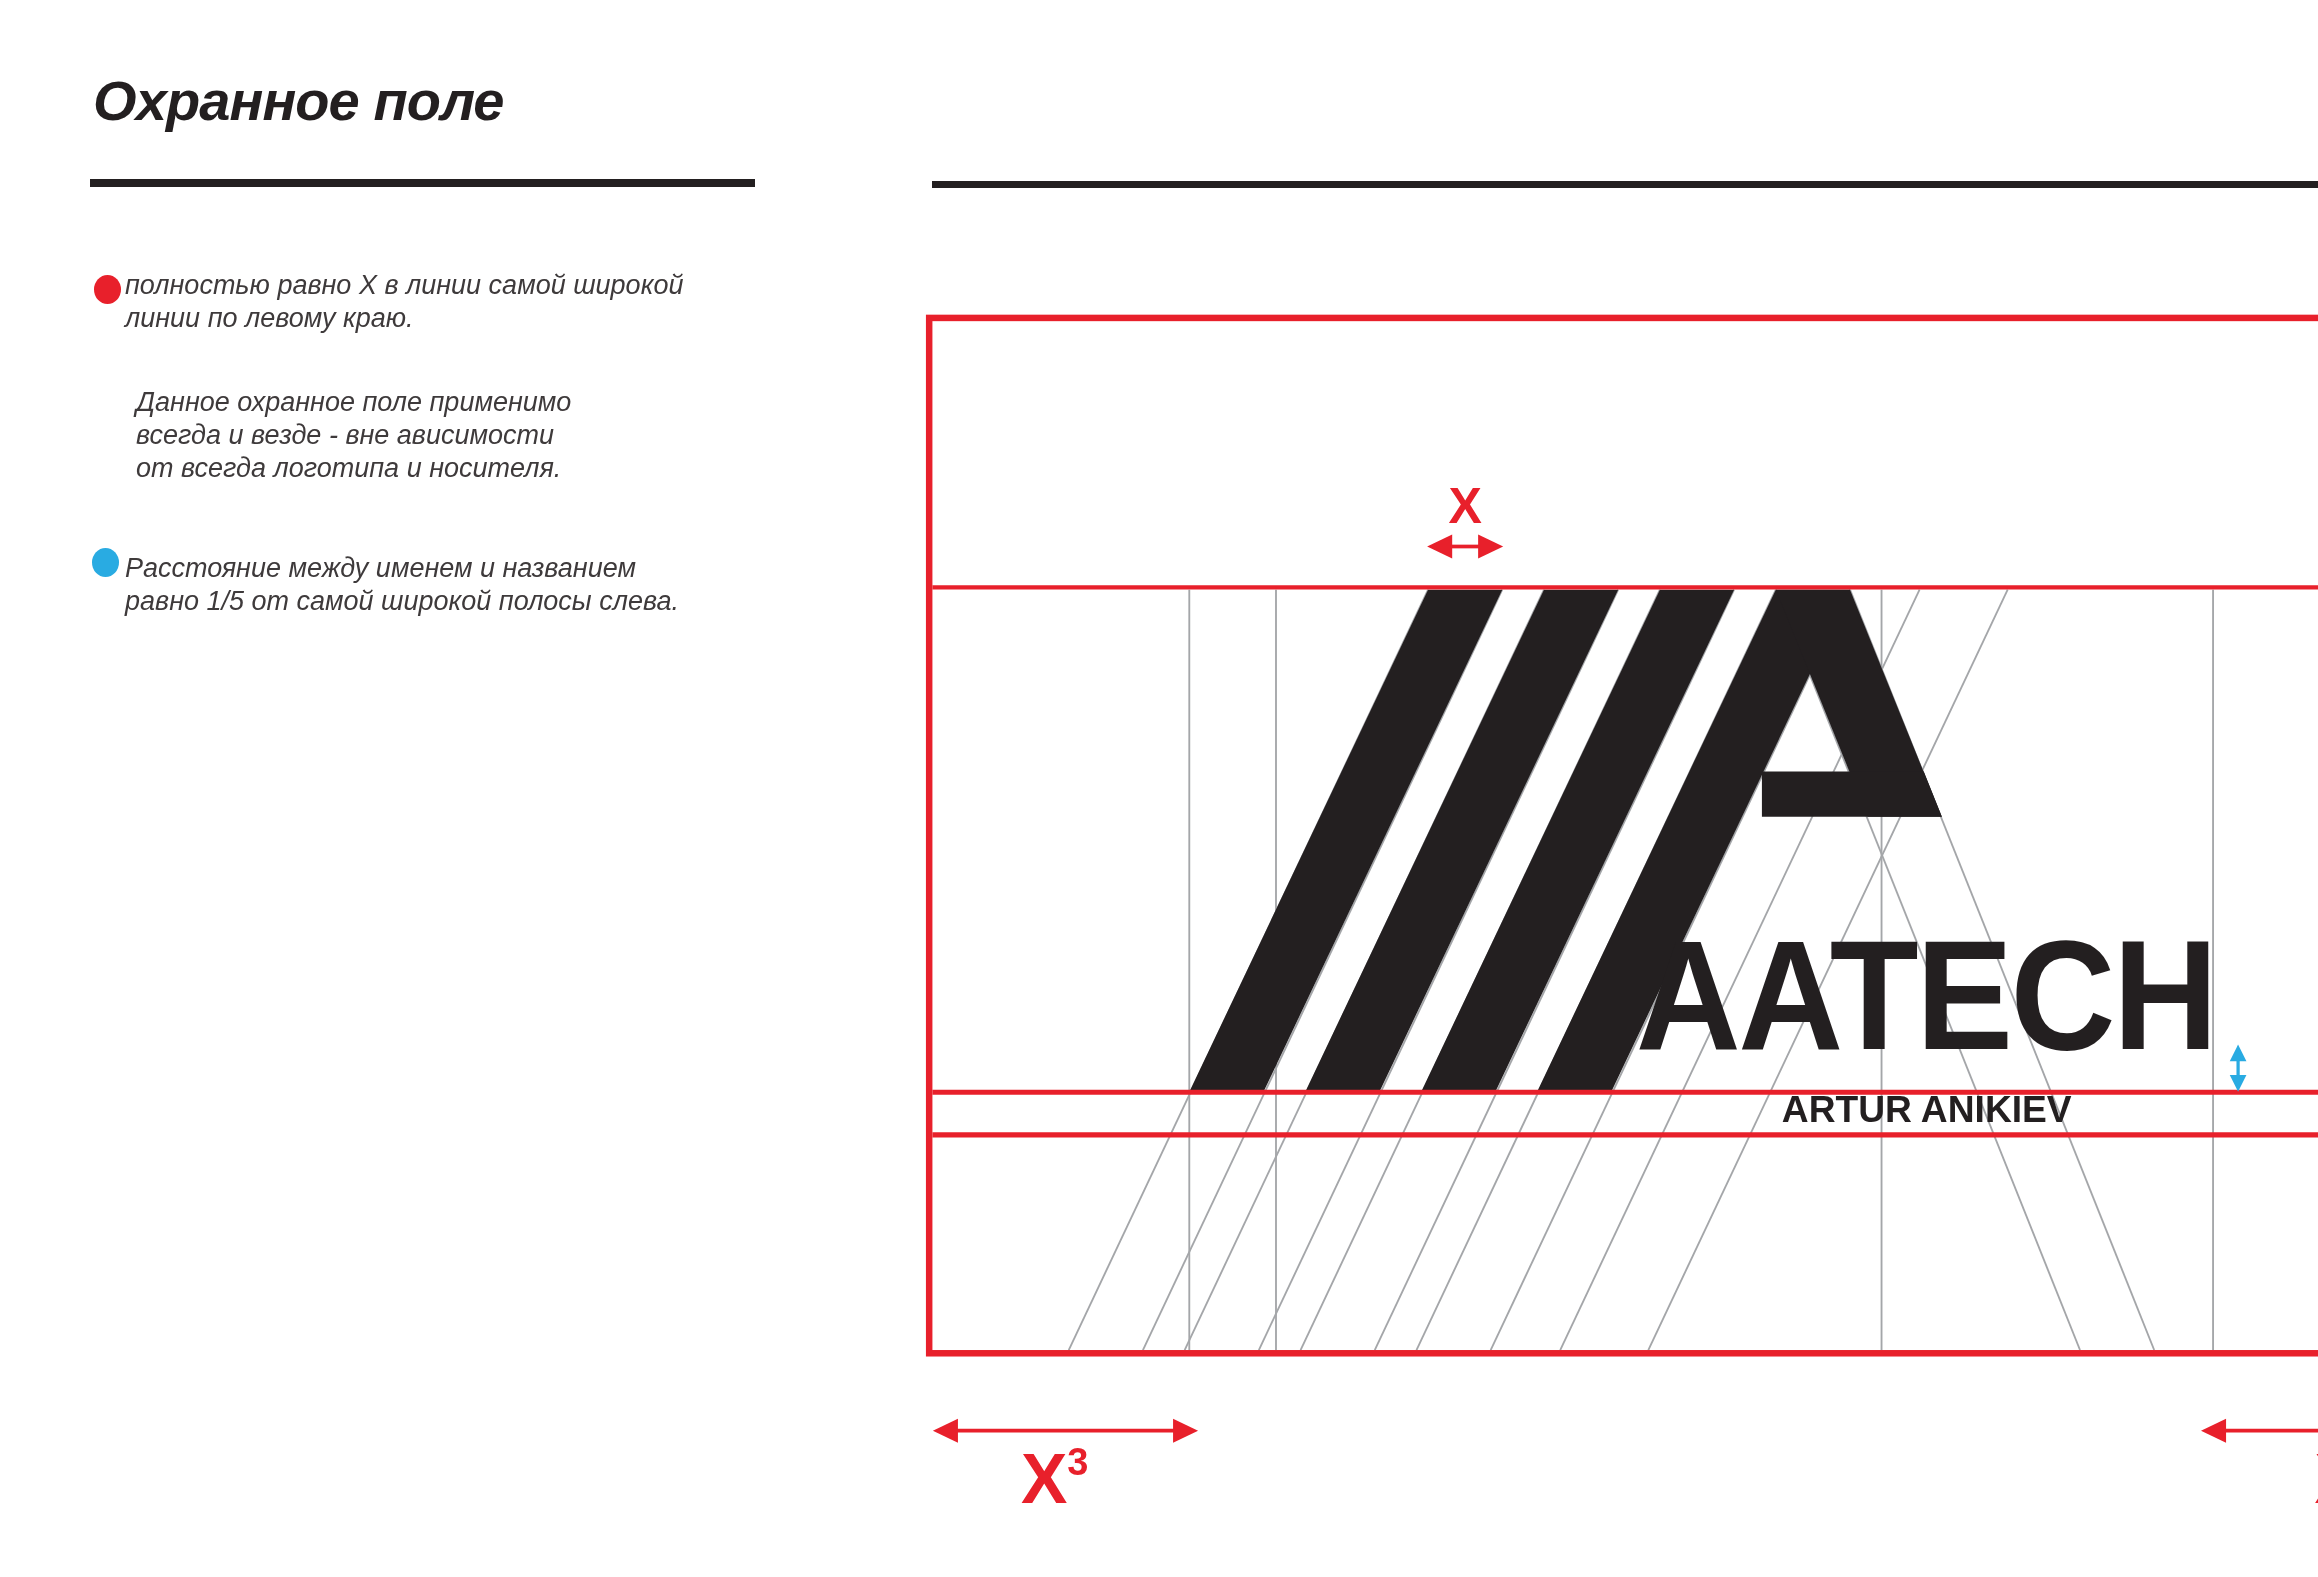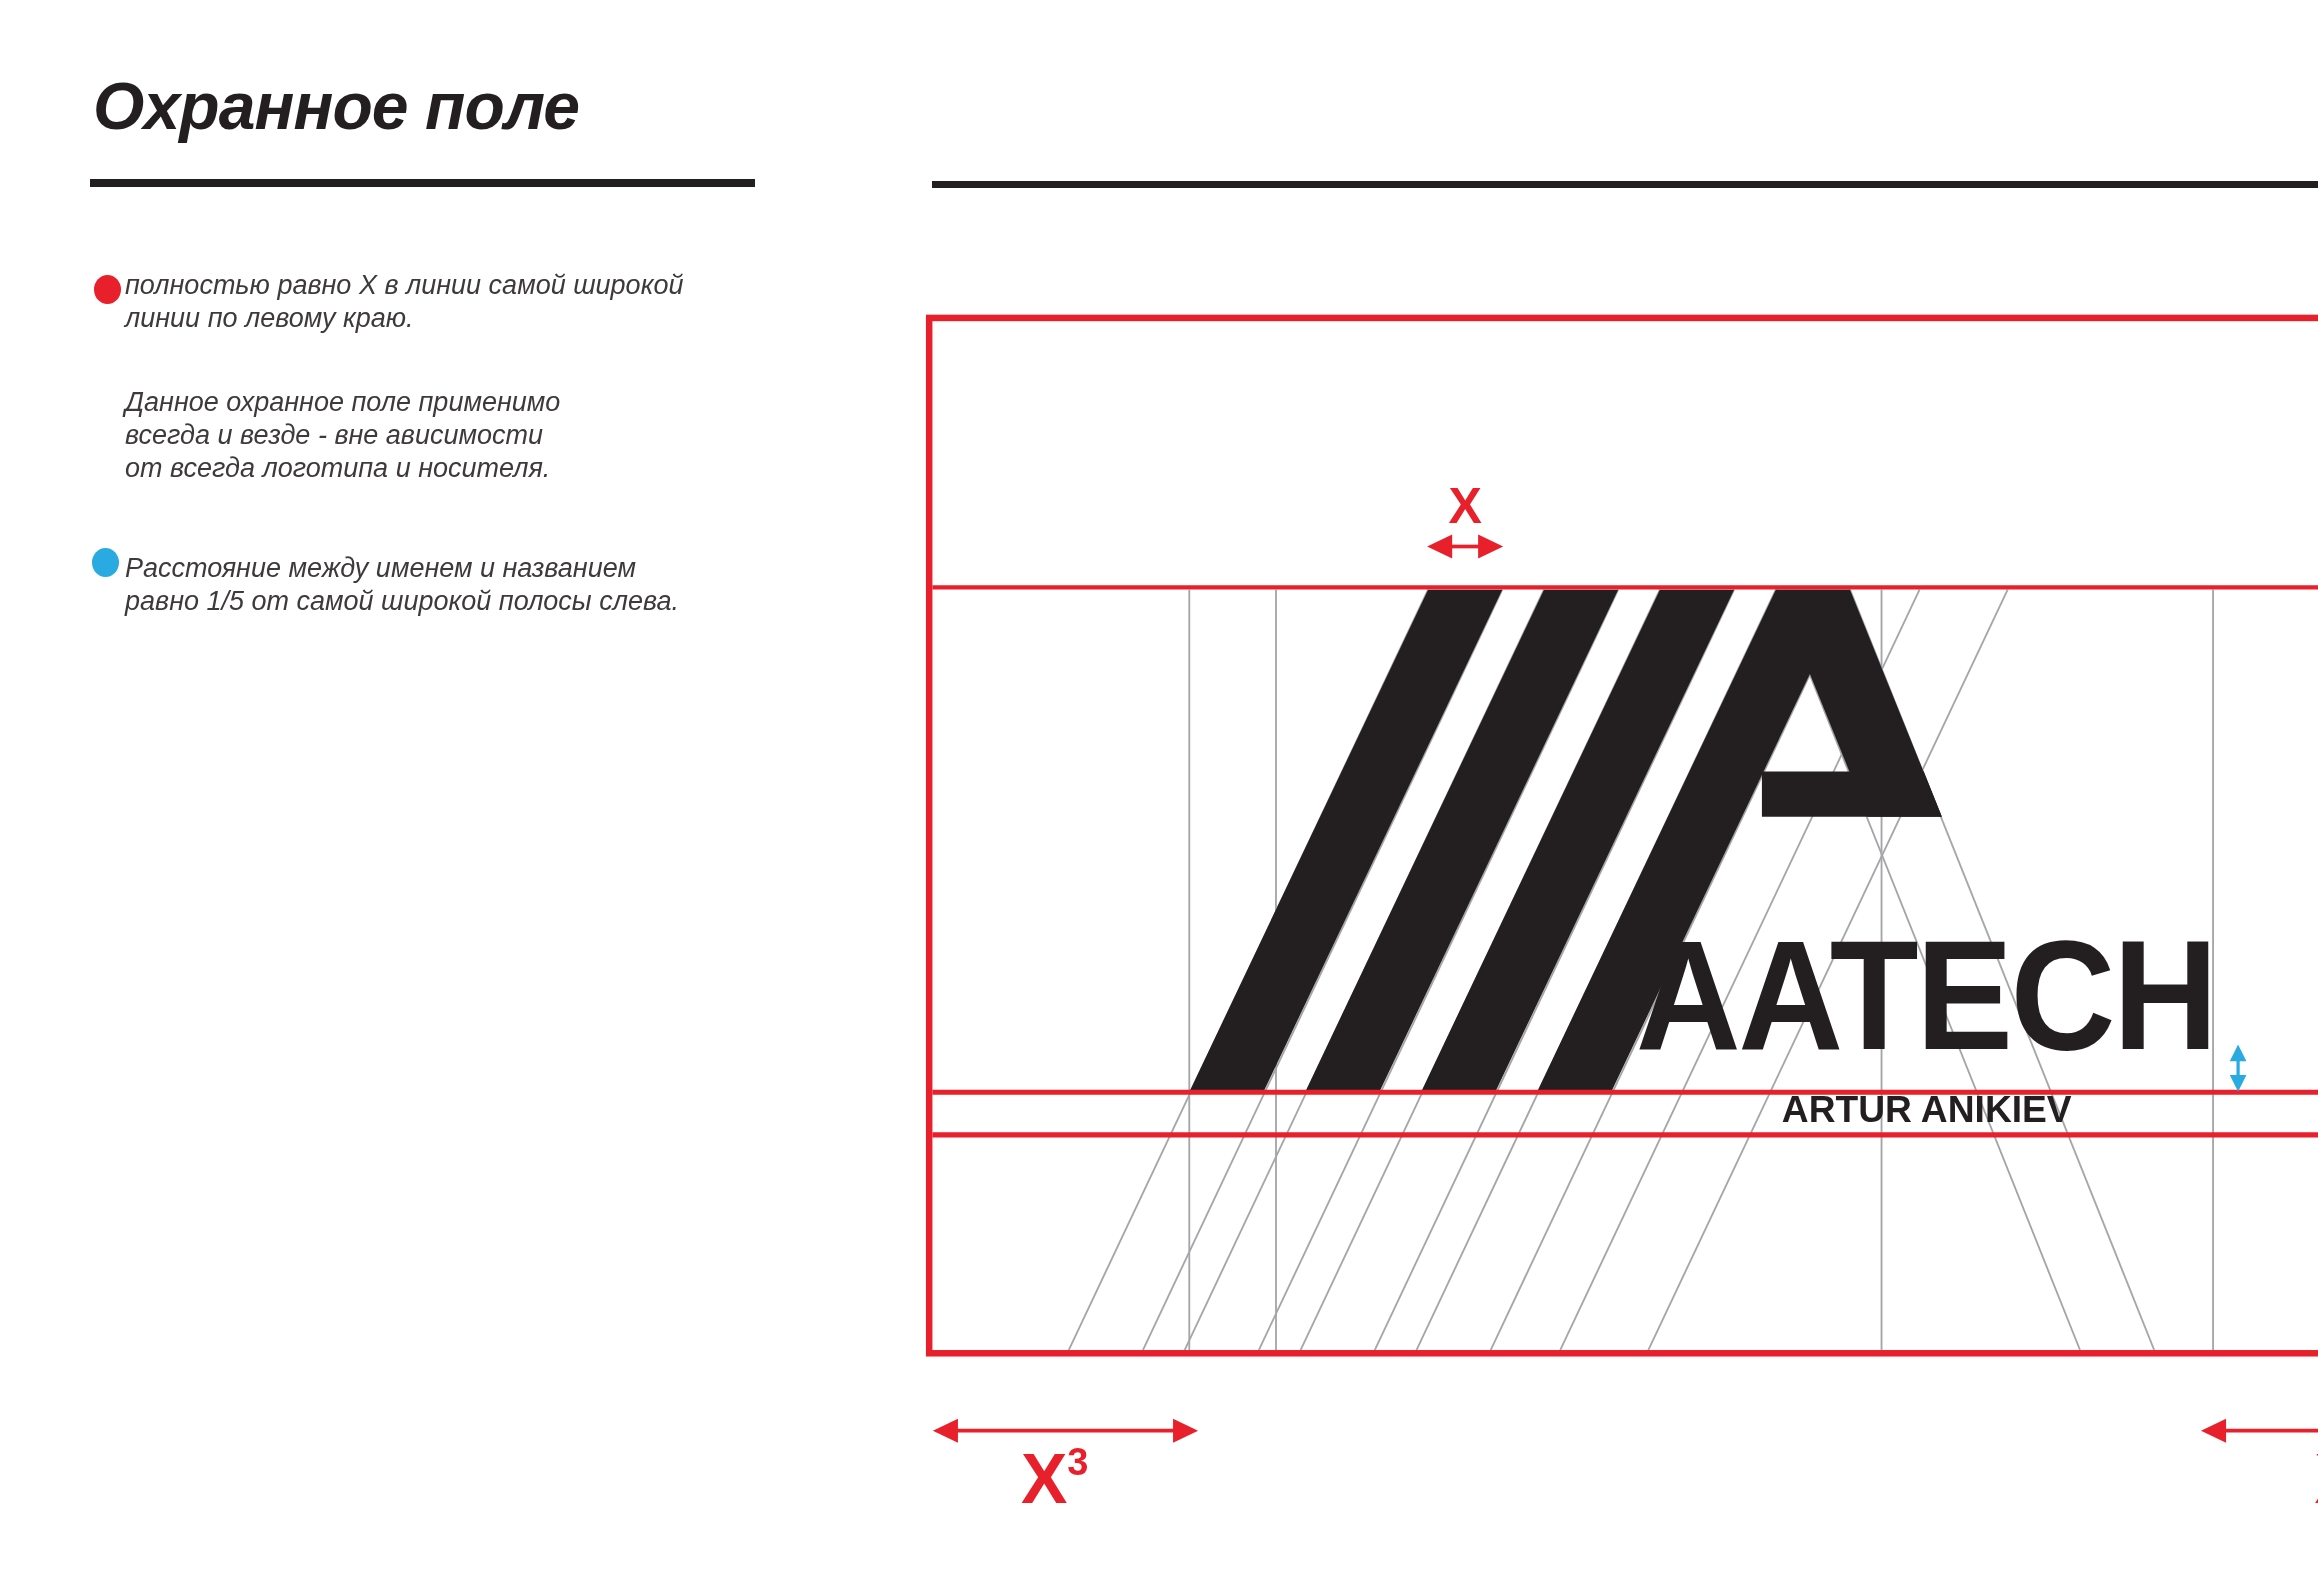--- a/index.html
+++ b/index.html
@@ -1,33 +1,33 @@
 <!DOCTYPE html>
 <html style="font-size:7.4px"><head>
 <meta charset="utf-8">
 <style>
   html,body{margin:0;padding:0;background:#ffffff;}
   #canvas{position:relative;width:2705px;height:1578px;background:#ffffff;overflow:hidden;
           font-family:"Liberation Sans",sans-serif;}
 
   
-  .page-title{position:absolute;left:93px;top:70px;font-size:66px;line-height:1.1;
+  .page-title{position:absolute;left:93px;top:70px;font-size:56px;line-height:1.1;
               font-weight:bold;font-style:italic;color:#231f20;letter-spacing:-0.9px;white-space:nowrap;}
   .title-underline{position:absolute;left:90px;top:179px;width:665px;height:8.3px;background:#231f20;}
   .header-rule{position:absolute;left:932px;top:181px;width:1693px;height:7px;background:#231f20;}
 
   
   .bullet{position:absolute;width:27px;height:29px;border-radius:50%;}
   .bullet.red{left:94px;top:275px;background:#e8202b;}
   .bullet.blue{left:92px;top:548px;background:#29abe2;}
   .note{position:absolute;left:125px;color:#3e3a3b;font-style:italic;font-weight:300;
         font-size:27px;line-height:33px;white-space:nowrap;}
   .note .line{height:33px;}
   #note-para1{top:269px;}
-  #note-para2{top:386px;}
+  #note-para2{top:386px;margin-left:11px;}
   #note-para3{top:509px;margin-top:43px;}
 
   
   svg.diagram{position:absolute;left:0;top:0;}
   .guide-gray{stroke:#a4a6a9;stroke-width:4;fill:none;}
   .red-line{stroke:#e8202b;fill:none;}
   .ink{fill:#231f20;}
   .red-fill{fill:#e8202b;}
   .blue-stroke{stroke:#29abe2;fill:none;}
   .blue-fill{fill:#29abe2;}

